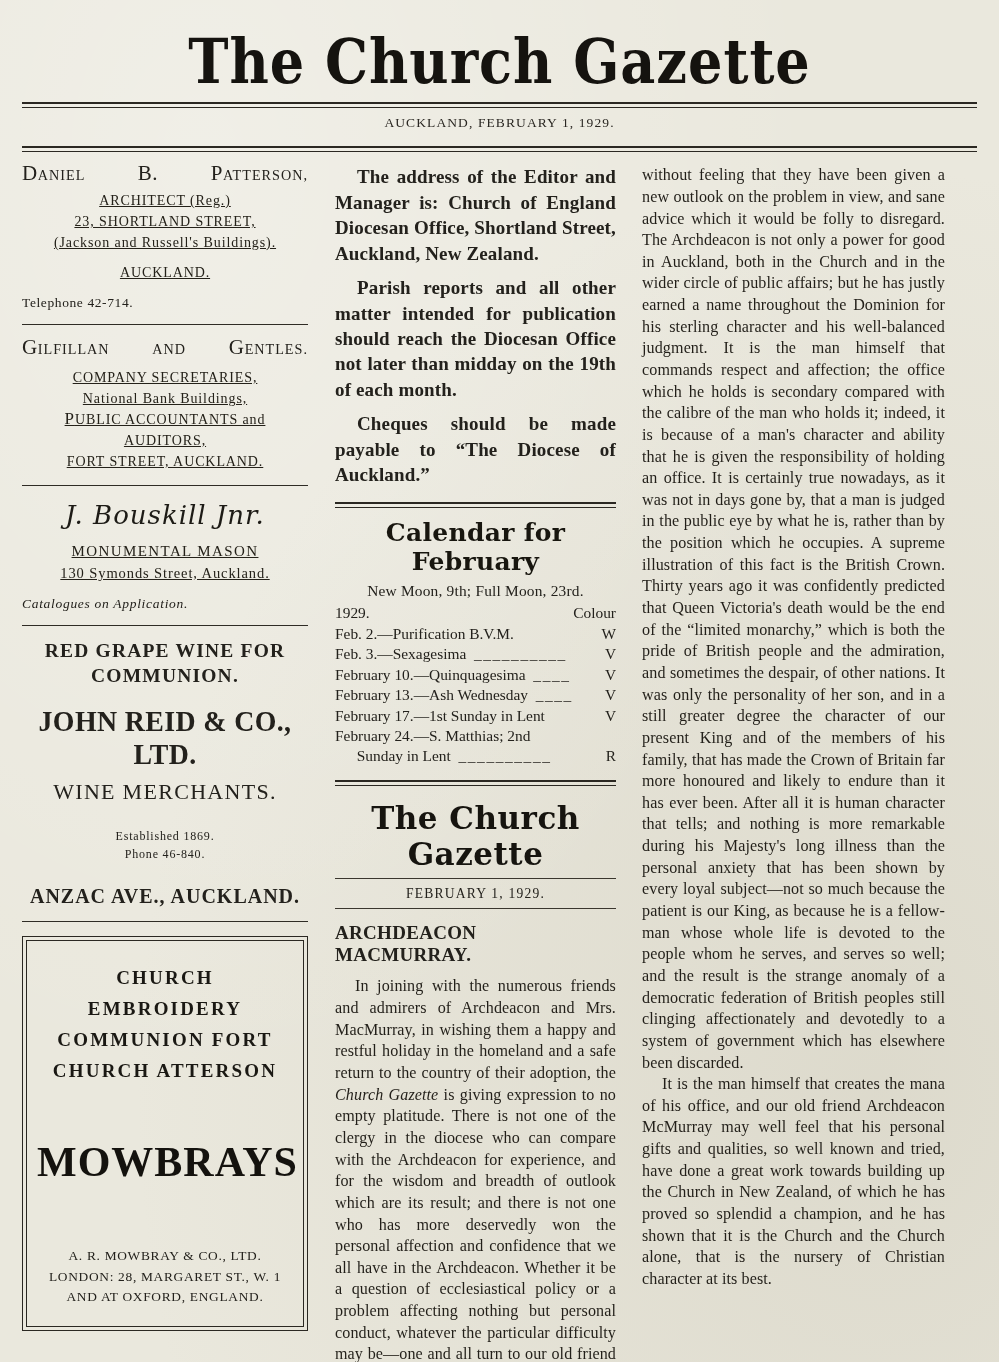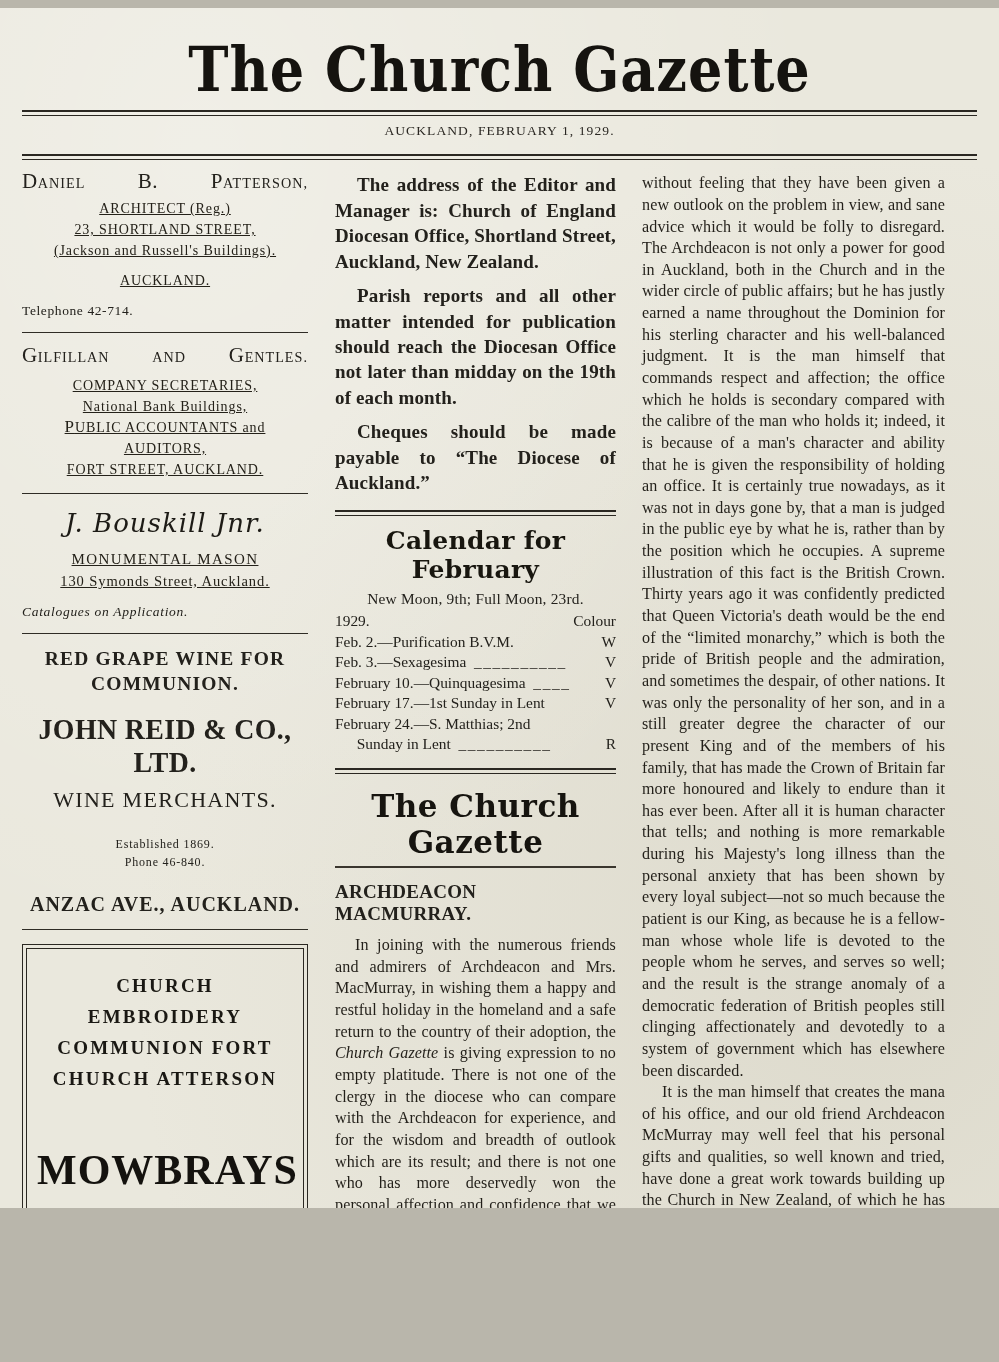--- a/index.html
+++ b/index.html
@@ -3,22 +3,22 @@
 <meta charset="utf-8">
 <style>
   html, body {
     margin: 0;
     padding: 0;
     background: #b9b6ab;
   }
   .page {
     position: relative;
     width: 999px;
-    height: 1200px;
-    margin: 8px auto;
+    height: 1362px;
+    margin: 0 auto;
     background: #eae8dd;
     background-image:
       radial-gradient(ellipse at 20% 12%, rgba(255,255,255,0.30), rgba(255,255,255,0) 55%),
       radial-gradient(ellipse at 88% 80%, rgba(190,185,165,0.30), rgba(255,255,255,0) 60%);
     color: #23211c;
     font-family: "Liberation Serif", "DejaVu Serif", serif;
     overflow: hidden;
     box-sizing: border-box;
     padding: 0 22px;
   }
@@ -376,38 +376,43 @@
         </tr>
         <tr>
           <td class="cal-ev"><span>Feb.    3.—</span><span>Sexagesima</span>&nbsp;&nbsp;<span class="cal-dash">__________</span></td>
           <td class="cal-col">V</td>
         </tr>
         <tr>
           <td class="cal-ev"><span>February  10.—</span><span>Quinquagesima</span>&nbsp;&nbsp;<span class="cal-dash">____</span></td>
           <td class="cal-col">V</td>
         </tr>
         <tr>
+          <td class="cal-ev"><span>February  13.—</span><span>Ash Wednesday</span>&nbsp;&nbsp;<span class="cal-dash">____</span></td>
+          <td class="cal-col">V</td>
+        </tr>
+        <tr>
           <td class="cal-ev"><span>February  17.—</span><span>1st Sunday in Lent</span></td>
           <td class="cal-col">V</td>
         </tr>
         <tr>
           <td class="cal-ev"><span>February  24.—</span><span>S.   Matthias;   2nd</span></td>
           <td class="cal-col"></td>
         </tr>
         <tr>
           <td class="cal-ev cal-cont"><span>Sunday  in  Lent</span>&nbsp;&nbsp;<span class="cal-dash">__________</span></td>
           <td class="cal-col">R</td>
         </tr>
       </tbody>
         </table>
 
       <div class="sec-rule"></div>
 
       <div class="flag gothic">The Church Gazette</div>
       <div class="rule-thin"></div>
+      <div class="flag-date">FEBRUARY  1,  1929.</div>
       <div class="rule-thin"></div>
 
       <div class="headline">ARCHDEACON MACMURRAY.</div>
 
       <div class="body-text">
         <span class="indent"></span><span>In joining with the numerous friends and admirers of Archdeacon and Mrs. MacMurray, in wishing them a happy and restful holiday in the homeland and a safe return to the country of their adoption, the </span><em>Church Gazette</em><span id="col2-tail"> is giving expression to no empty platitude.    There is not one of the clergy in the diocese who can compare with the Archdeacon for experience, and for the wisdom and breadth of outlook which are its result; and there is not one who has more deservedly won the personal affection and confidence that we all have in the Archdeacon. Whether it be a question of ecclesiastical policy or a problem affecting nothing but personal conduct, whatever the particular difficulty may be—one and all turn to our old friend almost instinctively, for counsel and advice, and there are few who leave him</span>
       </div>
 
     </div>
 

